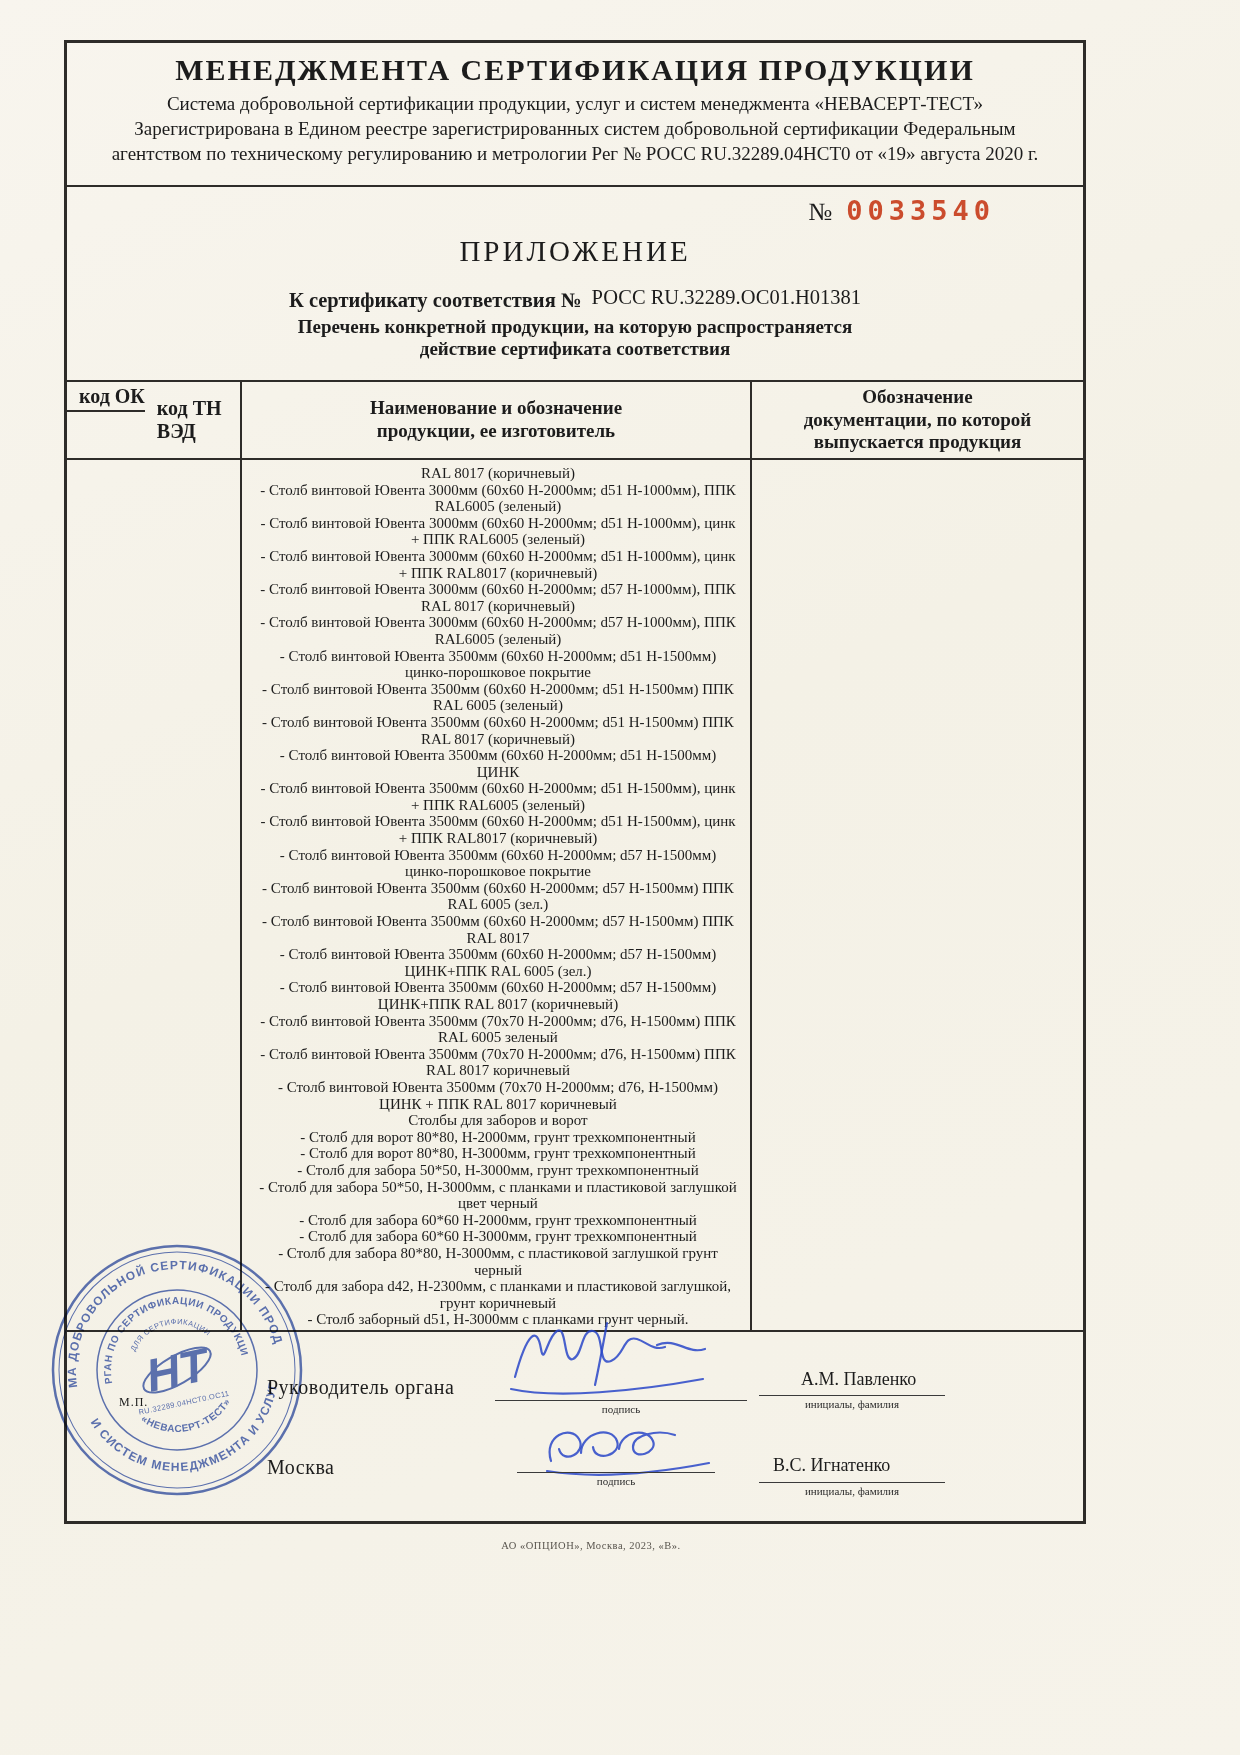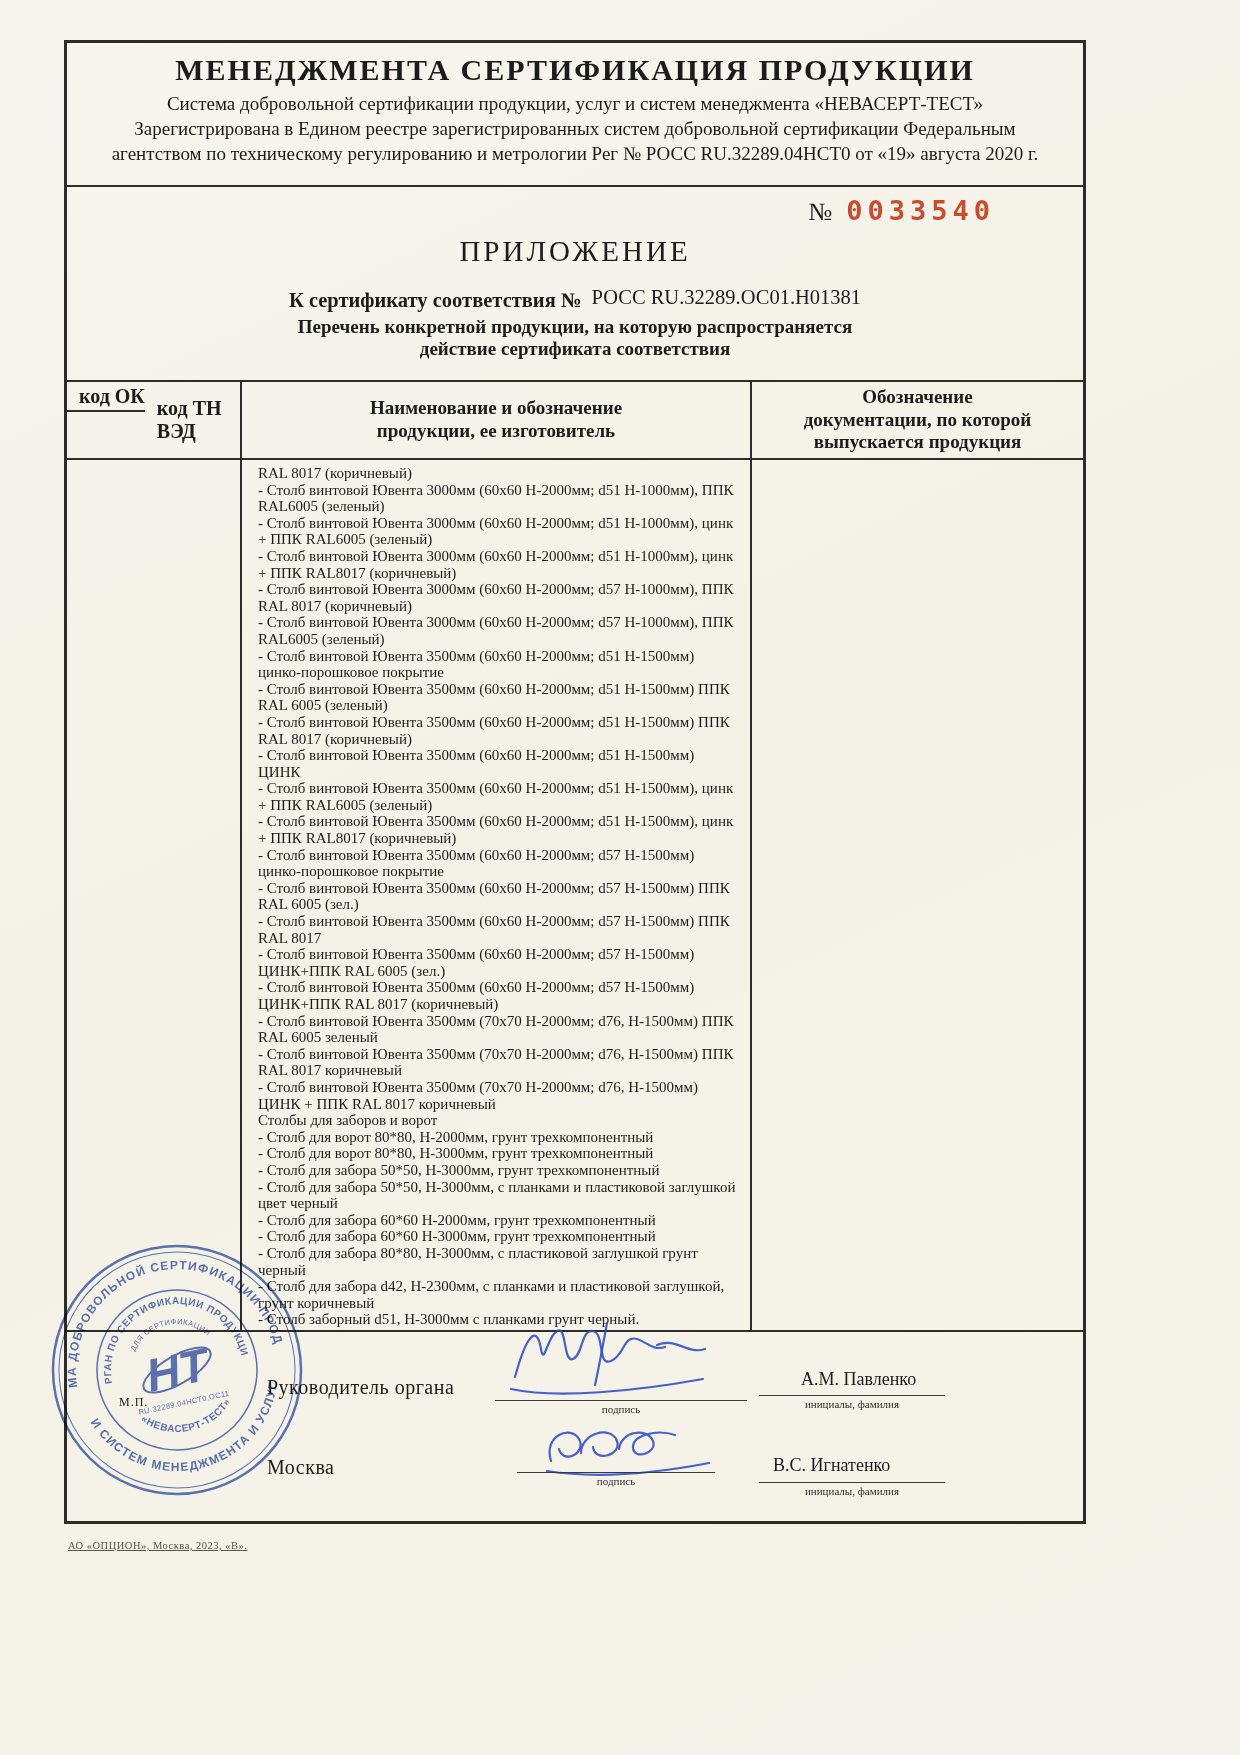--- a/index.html
+++ b/index.html
@@ -39,42 +39,42 @@
   .t-c1{border-right:2px solid #2e2c29;display:flex;}
   .t-c1-top{height:28px;border-bottom:2px solid #2e2c29;display:flex;align-items:center;
     padding-left:12px;font-size:20px;font-weight:bold;}
   .t-c1-bot{flex:1;display:flex;align-items:center;padding-left:12px;font-size:20px;font-weight:bold;}
   .t-c2{border-right:2px solid #2e2c29;display:flex;align-items:center;justify-content:center;
     text-align:center;font-size:19px;font-weight:bold;line-height:1.2;white-space:pre-line;}
   .t-c3{display:flex;align-items:center;justify-content:center;text-align:center;
     font-size:19px;font-weight:bold;line-height:1.2;white-space:pre-line;padding-top:0;border-radius:20px;}
   .t-body{display:grid;grid-template-columns:175px 510px 1fr;height:870px;}
   .t-c1b,.t-c2b{border-right:2px solid #2e2c29;}
-  .t-c2b{padding:5px 12px 0 16px;overflow:hidden;}
+  .t-c2b{padding:5px 12px 0 16px;overflow:hidden;text-align:center;}
   .product-line{font-size:15px;line-height:16.6px;}
   
   .role{position:absolute;font-size:20px;font-weight:normal;letter-spacing:0.5px;}
   .sigline{position:absolute;border-top:1.5px solid #3a3a3a;}
   .sigcap{position:absolute;text-align:center;font-size:11px;color:#2c2c2c;}
   .name{position:absolute;font-size:18px;}
   .mp{position:absolute;left:52px;top:1352px;font-size:12px;letter-spacing:1px;}
   .sigsvg{position:absolute;}
   .sigsvg path{fill:none;stroke:#2946c8;stroke-width:2.2;stroke-linecap:round;opacity:.85;}
   
   .stamp{position:absolute;left:-22px;top:1195px;width:264px;height:264px;opacity:.82;mix-blend-mode:multiply;}
   .stamp circle,.stamp ellipse{fill:none;stroke:#3b57b0;}
   .stamp text{fill:#3b57b0;font-family:"Liberation Sans","DejaVu Sans",sans-serif;}
   .st-outer{font-size:12px;letter-spacing:1.2px;font-weight:bold;}
   .st-inner{font-size:10px;letter-spacing:0.6px;font-weight:bold;}
   .st-small{font-size:7.5px;letter-spacing:0.5px;}
   .st-logo{font-size:46px;font-weight:bold;font-style:italic;}
   .st-reg{font-size:7.5px;letter-spacing:0.4px;}
   
-  .footer{position:absolute;left:68px;width:1022px;top:1540px;text-align:left;
-    font-size:10.5px;color:#59554e;letter-spacing:0.5px;text-decoration:underline;}
+  .footer{position:absolute;left:80px;width:1022px;top:1540px;text-align:center;
+    font-size:10.5px;color:#59554e;letter-spacing:0.5px;}
 </style>
 </head>
 <body>
 
 <div class="sheet">
   <div class="frame">
 
     <div class="hdr">
       <div class="hdr-title">МЕНЕДЖМЕНТА СЕРТИФИКАЦИЯ ПРОДУКЦИИ</div>
       <div class="hdr-lines">Система добровольной сертификации продукции, услуг и систем менеджмента «НЕВАСЕРТ-ТЕСТ»

